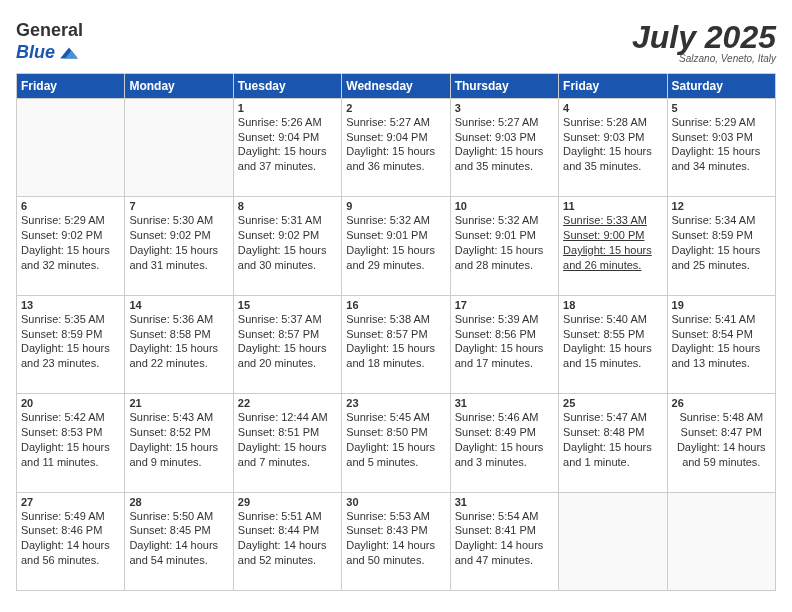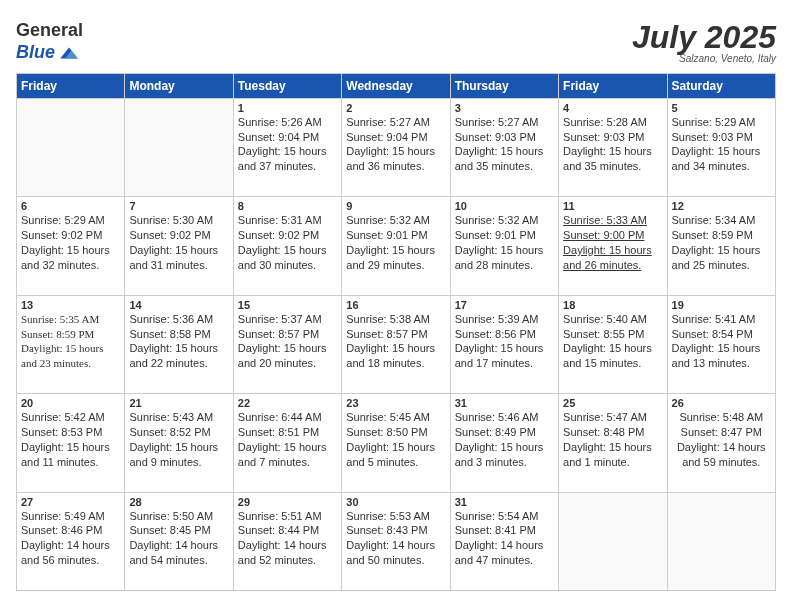--- a/index.html
+++ b/index.html
@@ -210,21 +210,21 @@
           <td>
             <span class="day-number">12</span>
             <div class="day-info" style="white-space: pre-line;">Sunrise: 5:34 AM
 Sunset: 8:59 PM
 Daylight: 15 hours and 25 minutes.</div>
           </td>
         </tr>
         <tr>
           <td>
             <span class="day-number">13</span>
-            <div class="day-info" style="white-space: pre-line; font-family: Liberation Serif, serif;">Sunrise: 5:35 AM
+            <div class="day-info" style="white-space: pre-line;">Sunrise: 5:35 AM
 Sunset: 8:59 PM
 Daylight: 15 hours and 23 minutes.</div>
           </td>
           <td>
             <span class="day-number">14</span>
             <div class="day-info" style="white-space: pre-line;">Sunrise: 5:36 AM
 Sunset: 8:58 PM
 Daylight: 15 hours and 22 minutes.</div>
           </td>
           <td>
@@ -266,21 +266,21 @@
 Daylight: 15 hours and 11 minutes.</div>
           </td>
           <td>
             <span class="day-number">21</span>
             <div class="day-info" style="white-space: pre-line;">Sunrise: 5:43 AM
 Sunset: 8:52 PM
 Daylight: 15 hours and 9 minutes.</div>
           </td>
           <td>
             <span class="day-number">22</span>
-            <div class="day-info" style="white-space: pre-line;">Sunrise: 6:44 AM
+            <div class="day-info" style="white-space: pre-line;">Sunrise: 12:44 AM
 Sunset: 8:51 PM
 Daylight: 15 hours and 7 minutes.</div>
           </td>
           <td>
             <span class="day-number">23</span>
             <div class="day-info" style="white-space: pre-line;">Sunrise: 5:45 AM
 Sunset: 8:50 PM
 Daylight: 15 hours and 5 minutes.</div>
           </td>
           <td>

